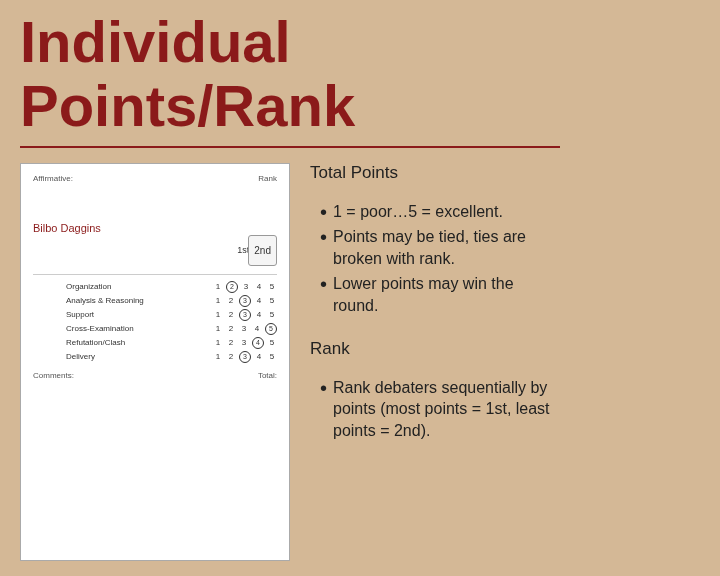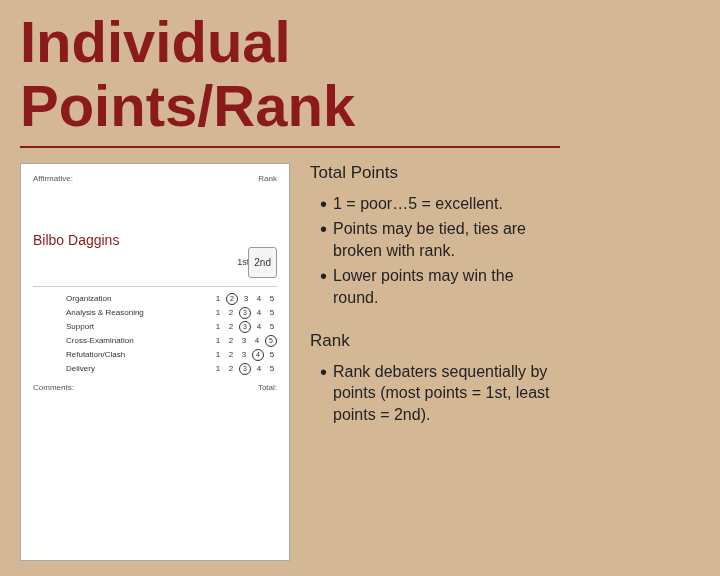--- a/index.html
+++ b/index.html
@@ -55,42 +55,42 @@
       min-width: 270px;
       padding: 10px 12px;
       font-size: 9px;
       font-family: Arial, sans-serif;
     }
 
     .ballot-header-row {
       display: flex;
       justify-content: space-between;
       align-items: flex-end;
-      margin-bottom: 20px;
+      margin-bottom: 8px;
     }
 
     .ballot-affirmative-label {
       font-size: 8px;
       color: #555;
     }
 
     .ballot-rank-label {
       font-size: 8px;
       color: #555;
     }
 
     .ballot-name-row {
       display: flex;
       justify-content: space-between;
       align-items: center;
       margin-bottom: 8px;
     }
 
     .ballot-debater-name {
-      font-size: 14px;
+      font-size: 11px;
       color: #8b1a1a;
       font-weight: normal;
     }
 
     .ballot-rank-value {
       font-size: 10px;
       color: #333;
       border: 1px solid #999;
       border-radius: 3px;
       padding: 9px 5px;
@@ -179,21 +179,21 @@
     .right-content {
       flex: 1;
       display: flex;
       flex-direction: column;
       gap: 18px;
     }
 
     .section-block {
       display: flex;
       flex-direction: column;
-      gap: 8px;
+      gap: 16px;
     }
 
     .section-heading {
       font-size: 17px;
       font-weight: normal;
       color: #222;
       margin-bottom: 2px;
     }
 
     .bullet-list {

